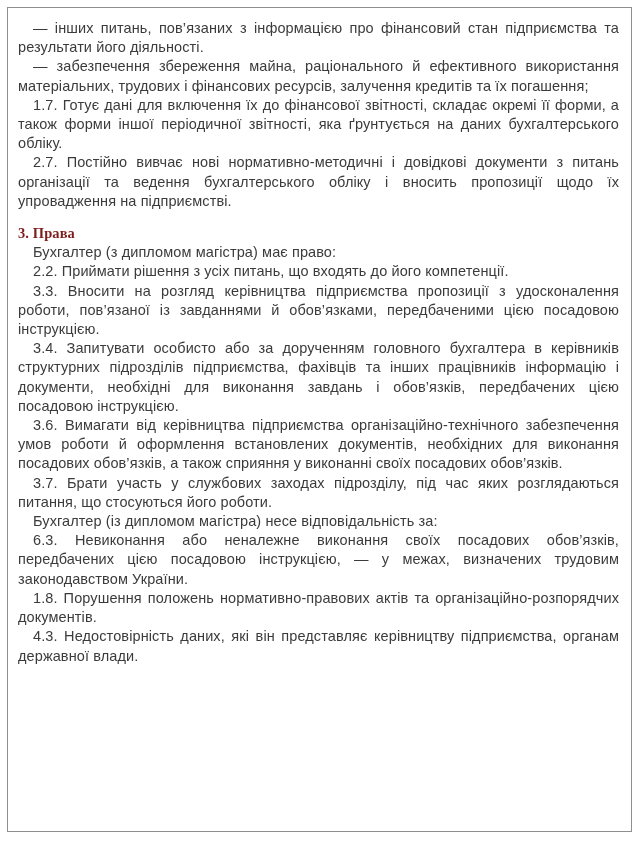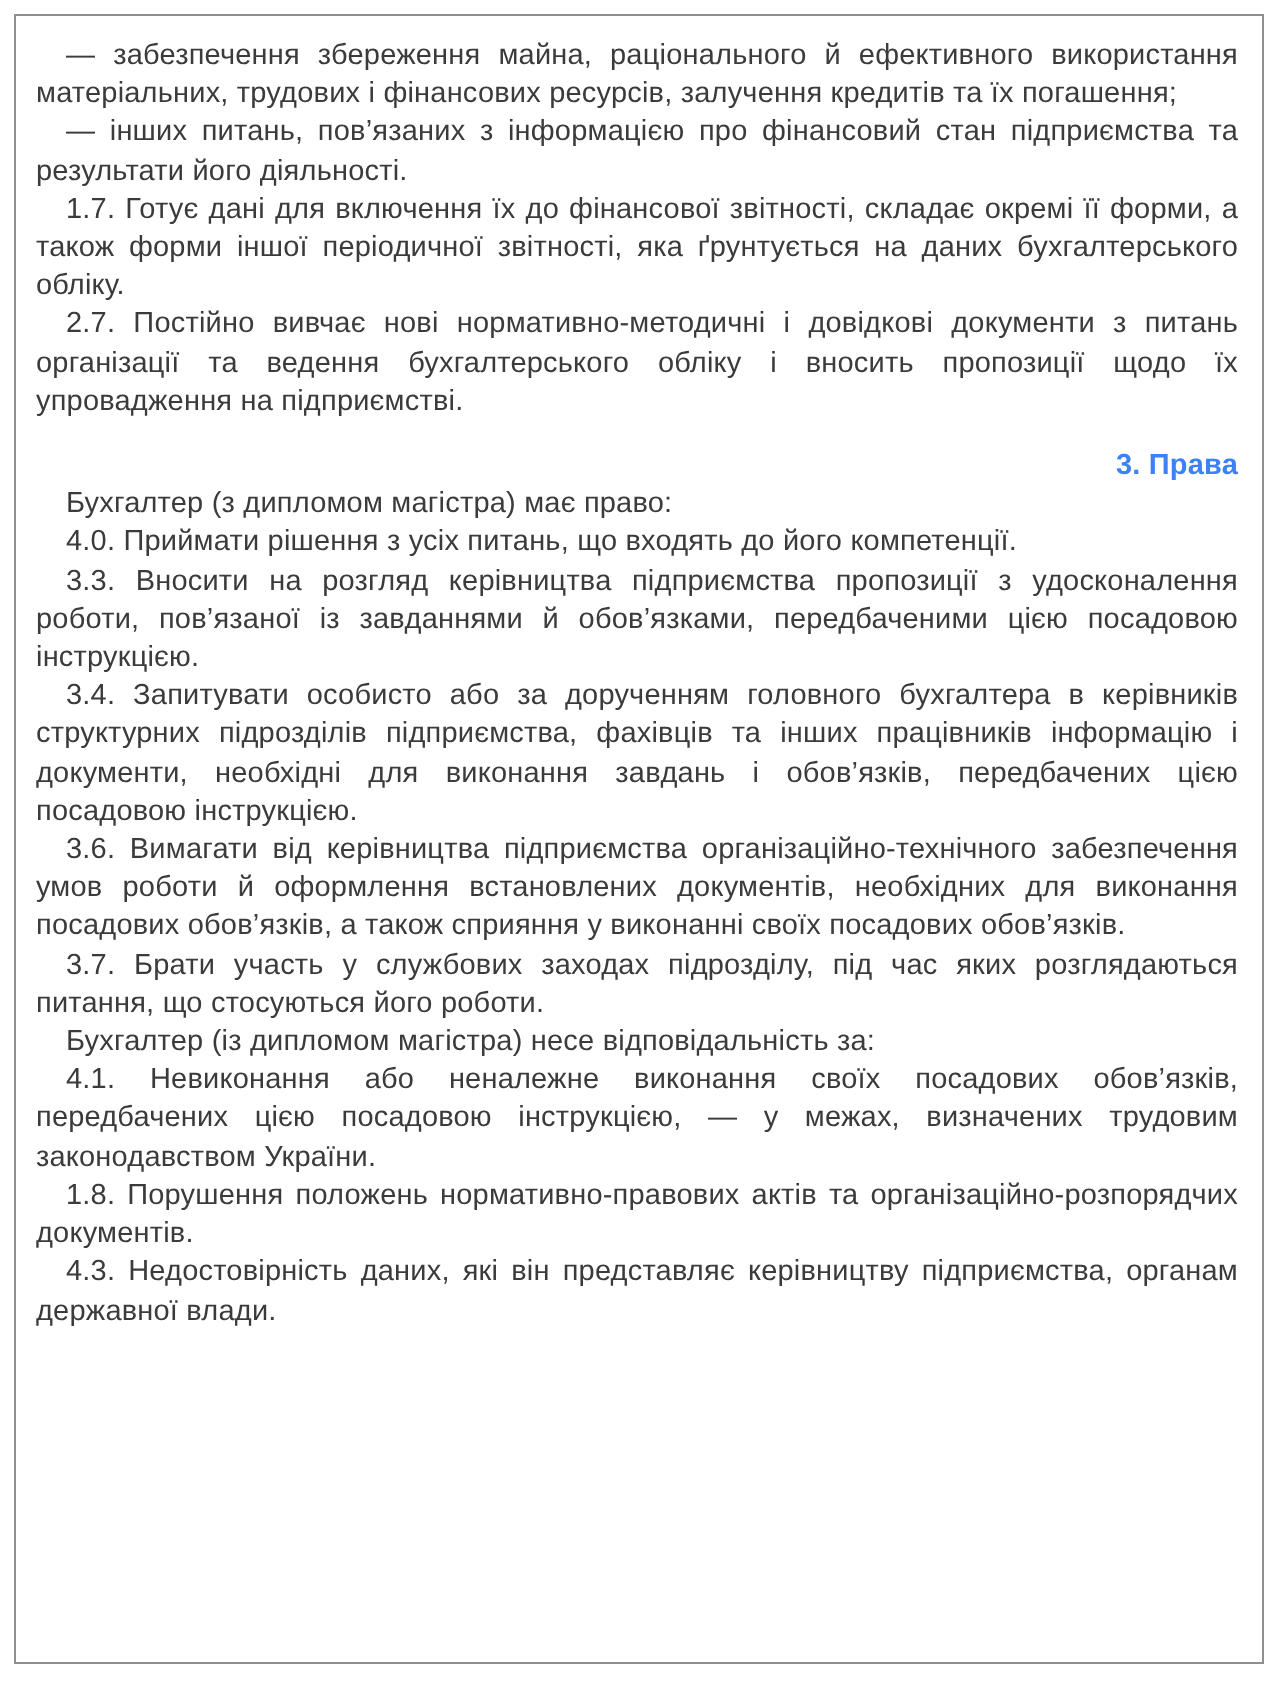--- a/index.html
+++ b/index.html
@@ -37,39 +37,40 @@
     -webkit-hyphens: auto;
   }
   .page-content p {
     margin: 0;
     text-indent: 15px;
     text-align: justify;
   }
   .page-content .section-heading {
     margin: 13px 0 0 0;
     text-indent: 0;
-    text-align: right;
+    text-align: left;
     font-weight: bold;
-    color: #3b82f6;
+    color: #7f1d1d;
+    font-family: Liberation Serif, serif;
   }
 </style>
 </head>
 <body>
 
 <div class="page-frame">
   <div class="page-content" id="document-content">
+      <p>— інших питань, пов’язаних з інформацією про фінансовий стан підприємства та результати його діяльності.</p>
       <p>— забезпечення збереження майна, раціонального й ефективного використання матеріальних, трудових і фінансових ресурсів, залучення кредитів та їх погашення;</p>
-      <p>— інших питань, пов’язаних з інформацією про фінансовий стан підприємства та результати його діяльності.</p>
       <p>1.7. Готує дані для включення їх до фінансової звітності, складає окремі її форми, а також форми іншої періодичної звітності, яка ґрунтується на даних бухгалтерського обліку.</p>
       <p>2.7. Постійно вивчає нові нормативно-методичні і довідкові документи з питань організації та ведення бухгалтерського обліку і вносить пропозиції щодо їх упровадження на підприємстві.</p>
       <p class="section-heading">3. Права</p>
       <p>Бухгалтер (з дипломом магістра) має право:</p>
-      <p>4.0. Приймати рішення з усіх питань, що входять до його компетенції.</p>
+      <p>2.2. Приймати рішення з усіх питань, що входять до його компетенції.</p>
       <p>3.3. Вносити на розгляд керівництва підприємства пропозиції з удосконалення роботи, пов’язаної із завданнями й обов’язками, передбаченими цією посадовою інструкцією.</p>
       <p>3.4. Запитувати особисто або за дорученням головного бухгалтера в керівників структурних підрозділів підприємства, фахівців та інших працівників інформацію і документи, необхідні для виконання завдань і обов’язків, передбачених цією посадовою інструкцією.</p>
       <p>3.6. Вимагати від керівництва підприємства організаційно-технічного забезпечення умов роботи й оформлення встановлених документів, необхідних для виконання посадових обов’язків, а також сприяння у виконанні своїх посадових обов’язків.</p>
       <p>3.7. Брати участь у службових заходах підрозділу, під час яких розглядаються питання, що стосуються його роботи.</p>
       <p>Бухгалтер (із дипломом магістра) несе відповідальність за:</p>
-      <p>4.1. Невиконання або неналежне виконання своїх посадових обов’язків, передбачених цією посадовою інструкцією, — у межах, визначених трудовим законодавством України.</p>
+      <p>6.3. Невиконання або неналежне виконання своїх посадових обов’язків, передбачених цією посадовою інструкцією, — у межах, визначених трудовим законодавством України.</p>
       <p>1.8. Порушення положень нормативно-правових актів та організаційно-розпорядчих документів.</p>
       <p>4.3. Недостовірність даних, які він представляє керівництву підприємства, органам державної влади.</p>
     </div>
 </div>
 
 </body></html>

